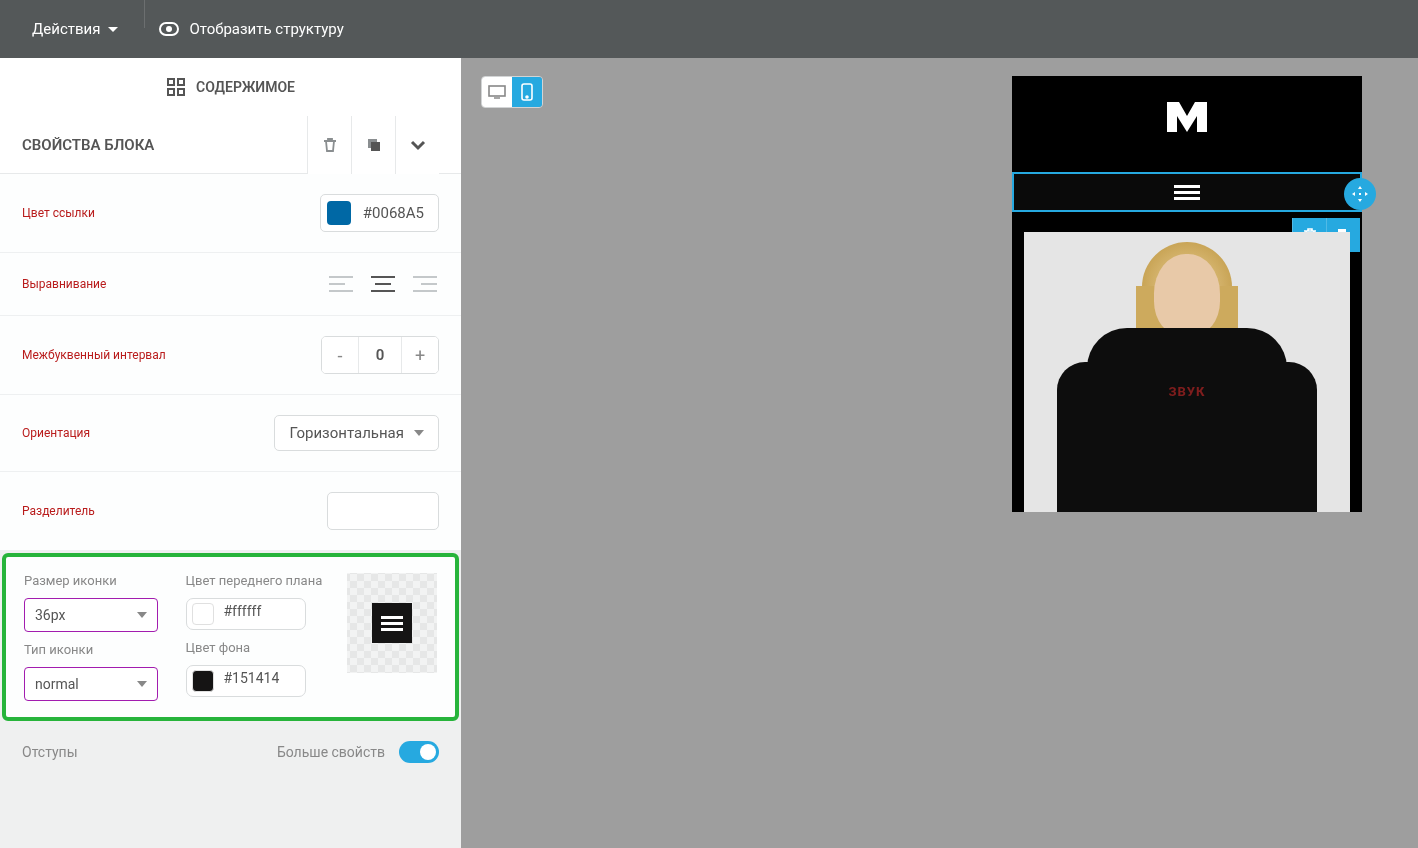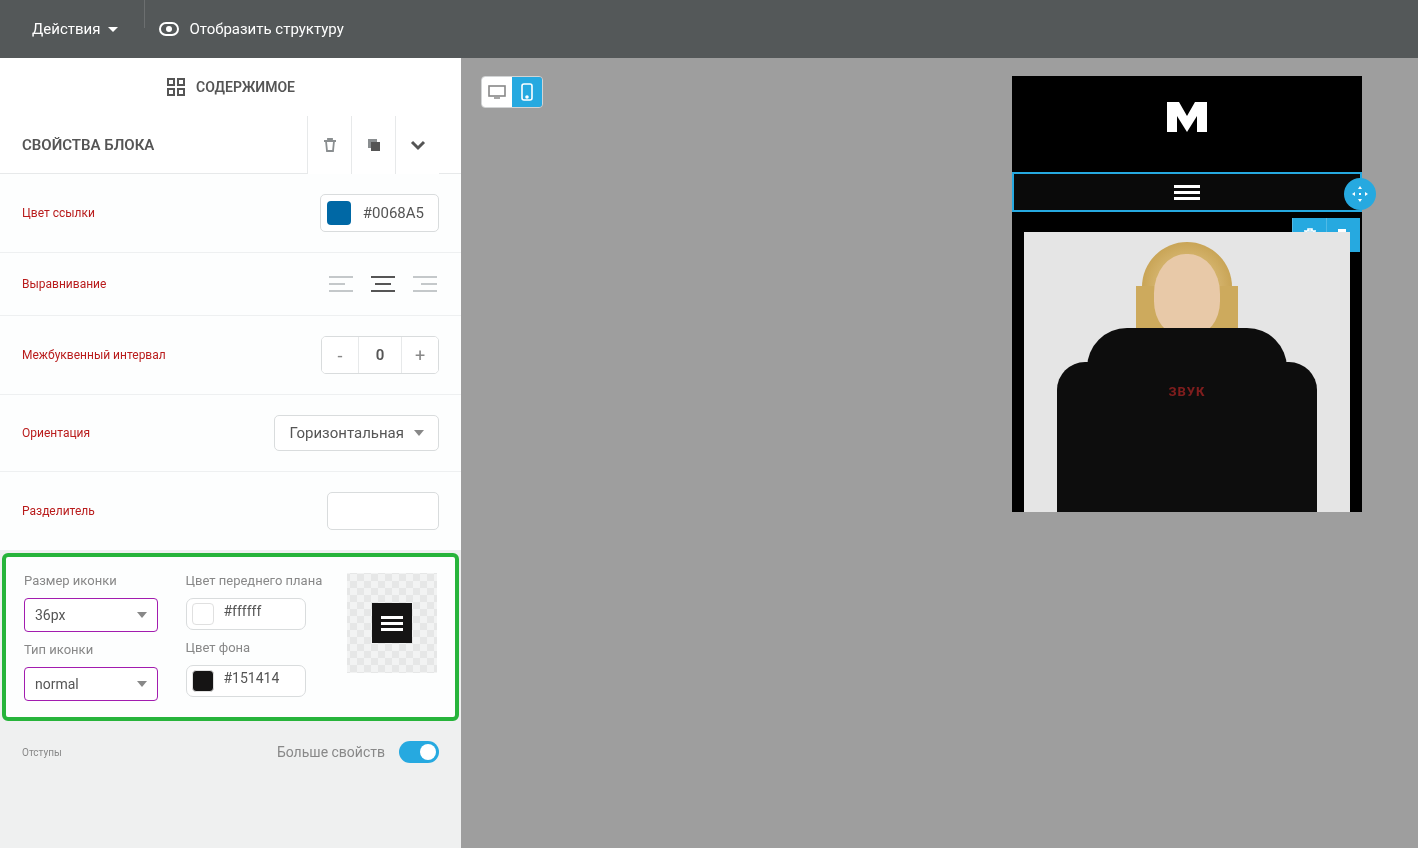--- a/index.html
+++ b/index.html
@@ -46,21 +46,21 @@
 .toggle{width:40px;height:22px;background:#26a9e0;border-radius:11px;position:relative;cursor:pointer}
 .toggle:after{content:"";position:absolute;width:16px;height:16px;background:#fff;border-radius:50%;top:3px;right:3px}
 .ham-cols{display:flex;gap:14px}
 .ham-col{flex:1;display:flex;flex-direction:column;gap:10px}
 .ham-col label{font-size:13px;color:#888}
 .ham-preview{width:90px;height:100px;display:flex;align-items:center;justify-content:center;background:repeating-conic-gradient(#f2f3f3 0% 25%,#e6e7e7 0% 50%) 50%/14px 14px}
 .ham-box{width:40px;height:40px;background:#151414;display:flex;align-items:center;justify-content:center}
 .ham-lines{display:flex;flex-direction:column;gap:3px}
 .ham-lines span{width:22px;height:3px;background:#fff;display:block}
 .row-pad{display:flex;align-items:center;justify-content:space-between;padding:18px 22px}
-.row-pad .row-label{font-size:10px;color:#888}
+.row-pad .row-label{font-size:14px;color:#888}
 .row-pad .more{display:flex;align-items:center;gap:14px;font-size:14px;color:#888}
 .canvas{flex:1;position:relative;background:#9e9e9e}
 .device-switch{position:absolute;top:18px;left:20px;display:flex;border:1px solid #d2d4d5;border-radius:4px;overflow:hidden}
 .dev-btn{width:30px;height:30px;background:#fff;border:none;display:flex;align-items:center;justify-content:center;cursor:pointer;color:#888}
 .dev-btn.active{background:#26a9e0;color:#fff}
 .preview-phone{position:absolute;top:18px;right:56px;width:350px;background:#000}
 .phone-top{padding:26px 0 22px;text-align:center}
 .brand-logo{display:flex;justify-content:center;margin-bottom:18px}
 .brand-logo svg{display:block}
 .tagline{color:#fff;font-size:15px}

